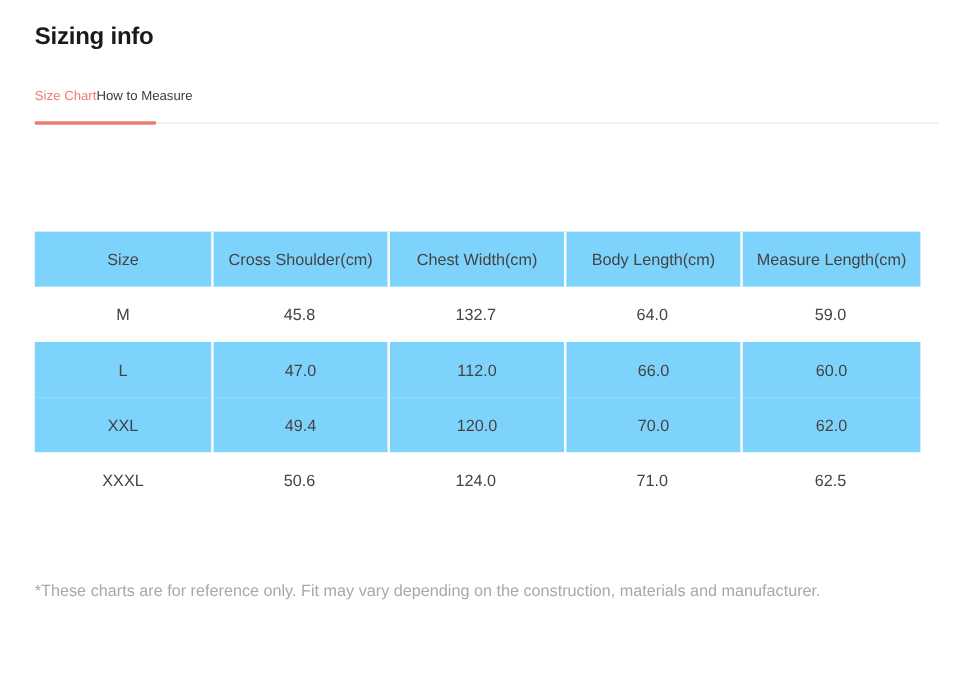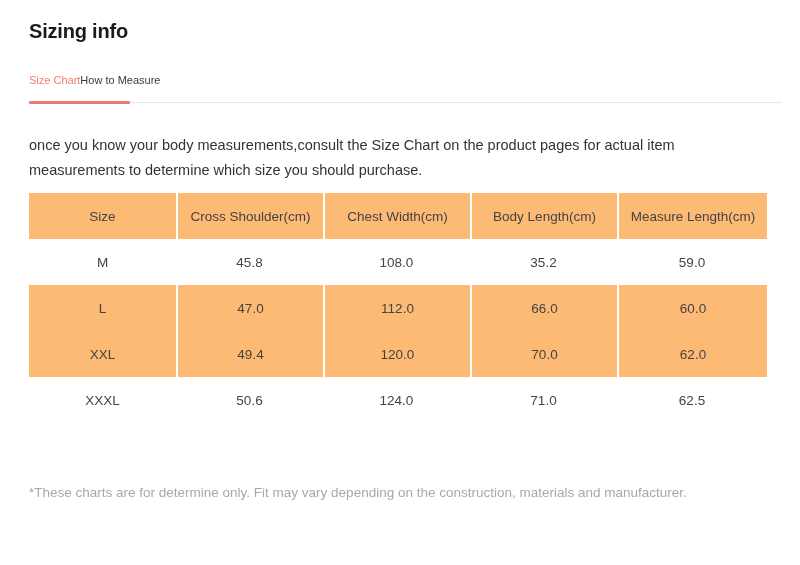--- a/index.html
+++ b/index.html
@@ -105,21 +105,21 @@
     font-weight: normal;
     color: #444444;
     text-align: center;
     vertical-align: middle;
     background: #ffffff;
     border: 0;
     padding: 0;
   }
   .size-table tr.shaded th,
   .size-table tr.shaded td {
-    background: #fdba74;
+    background: #7dd3fc;
   }
   
   .size-table tr.shaded th + th,
   .size-table tr.shaded td + td {
     border-left: 2px solid #ffffff;
   }
   .size-table col.c-size   { width: 147px; }
   .size-table col.c-col    { width: 147px; }
   .size-table col.c-last   { width: 150px; }
 
@@ -145,21 +145,20 @@
     <div class="tab active">
       <span>Size Chart</span>
     </div>
     <div class="tab">
       <span>How to Measure</span>
     </div>
   </div>
   <div class="tabs-divider"></div>
   <div class="tab-underline"></div>
 
-  <p class="intro">once you know your body measurements,consult the Size Chart on the product pages for actual item measurements to determine which size you should purchase.</p>
 
   <table class="size-table">
     <colgroup>
       <col class="c-size">
       <col class="c-col">
       <col class="c-col">
       <col class="c-col">
       <col class="c-last">
     </colgroup>
     <thead>
@@ -168,22 +167,22 @@
         <th>Cross Shoulder(cm)</th>
         <th>Chest Width(cm)</th>
         <th>Body Length(cm)</th>
         <th>Measure Length(cm)</th>
       </tr>
     </thead>
     <tbody>
       <tr>
         <td>M</td>
         <td>45.8</td>
-        <td>108.0</td>
-        <td>35.2</td>
+        <td>132.7</td>
+        <td>64.0</td>
         <td>59.0</td>
       </tr>
       <tr class="shaded">
         <td>L</td>
         <td>47.0</td>
         <td>112.0</td>
         <td>66.0</td>
         <td>60.0</td>
       </tr>
       <tr class="shaded">
@@ -196,15 +195,15 @@
       <tr>
         <td>XXXL</td>
         <td>50.6</td>
         <td>124.0</td>
         <td>71.0</td>
         <td>62.5</td>
       </tr>
     </tbody>
   </table>
 
-  <div class="footnote">*These charts are for determine only. Fit may vary depending on the construction, materials and manufacturer.</div>
+  <div class="footnote">*These charts are for reference only. Fit may vary depending on the construction, materials and manufacturer.</div>
 
 </div>
 
 </body></html>

